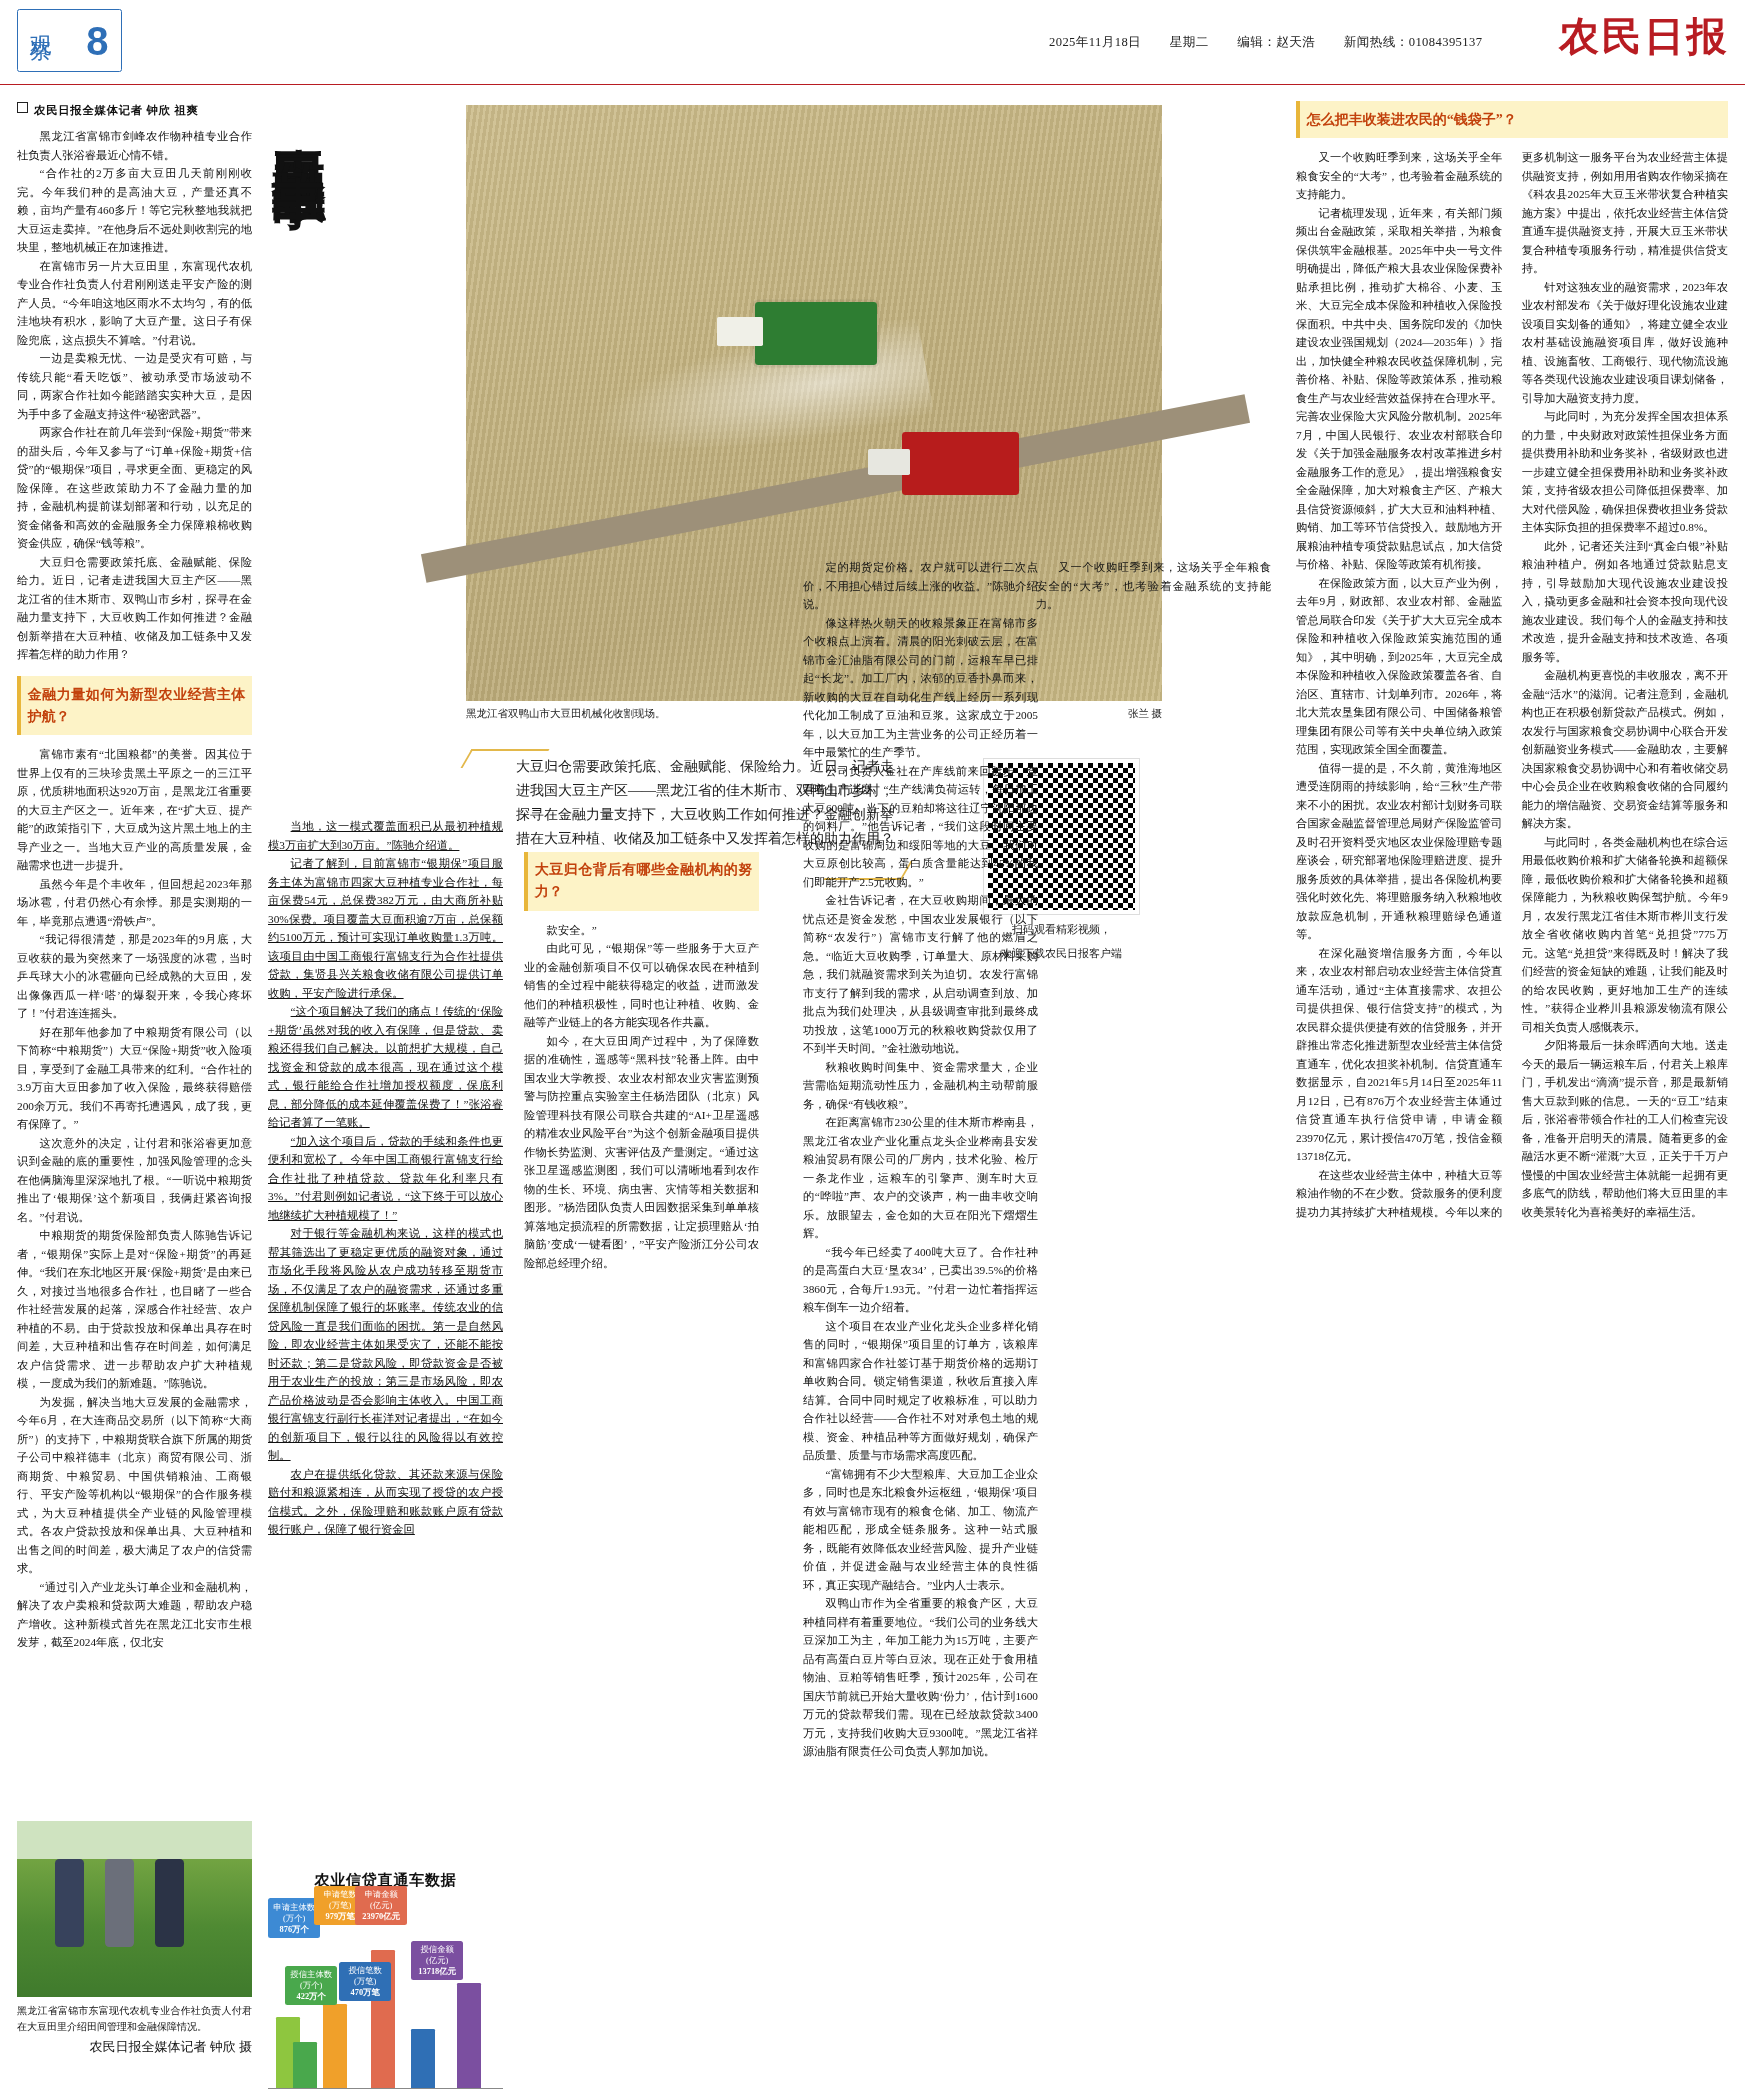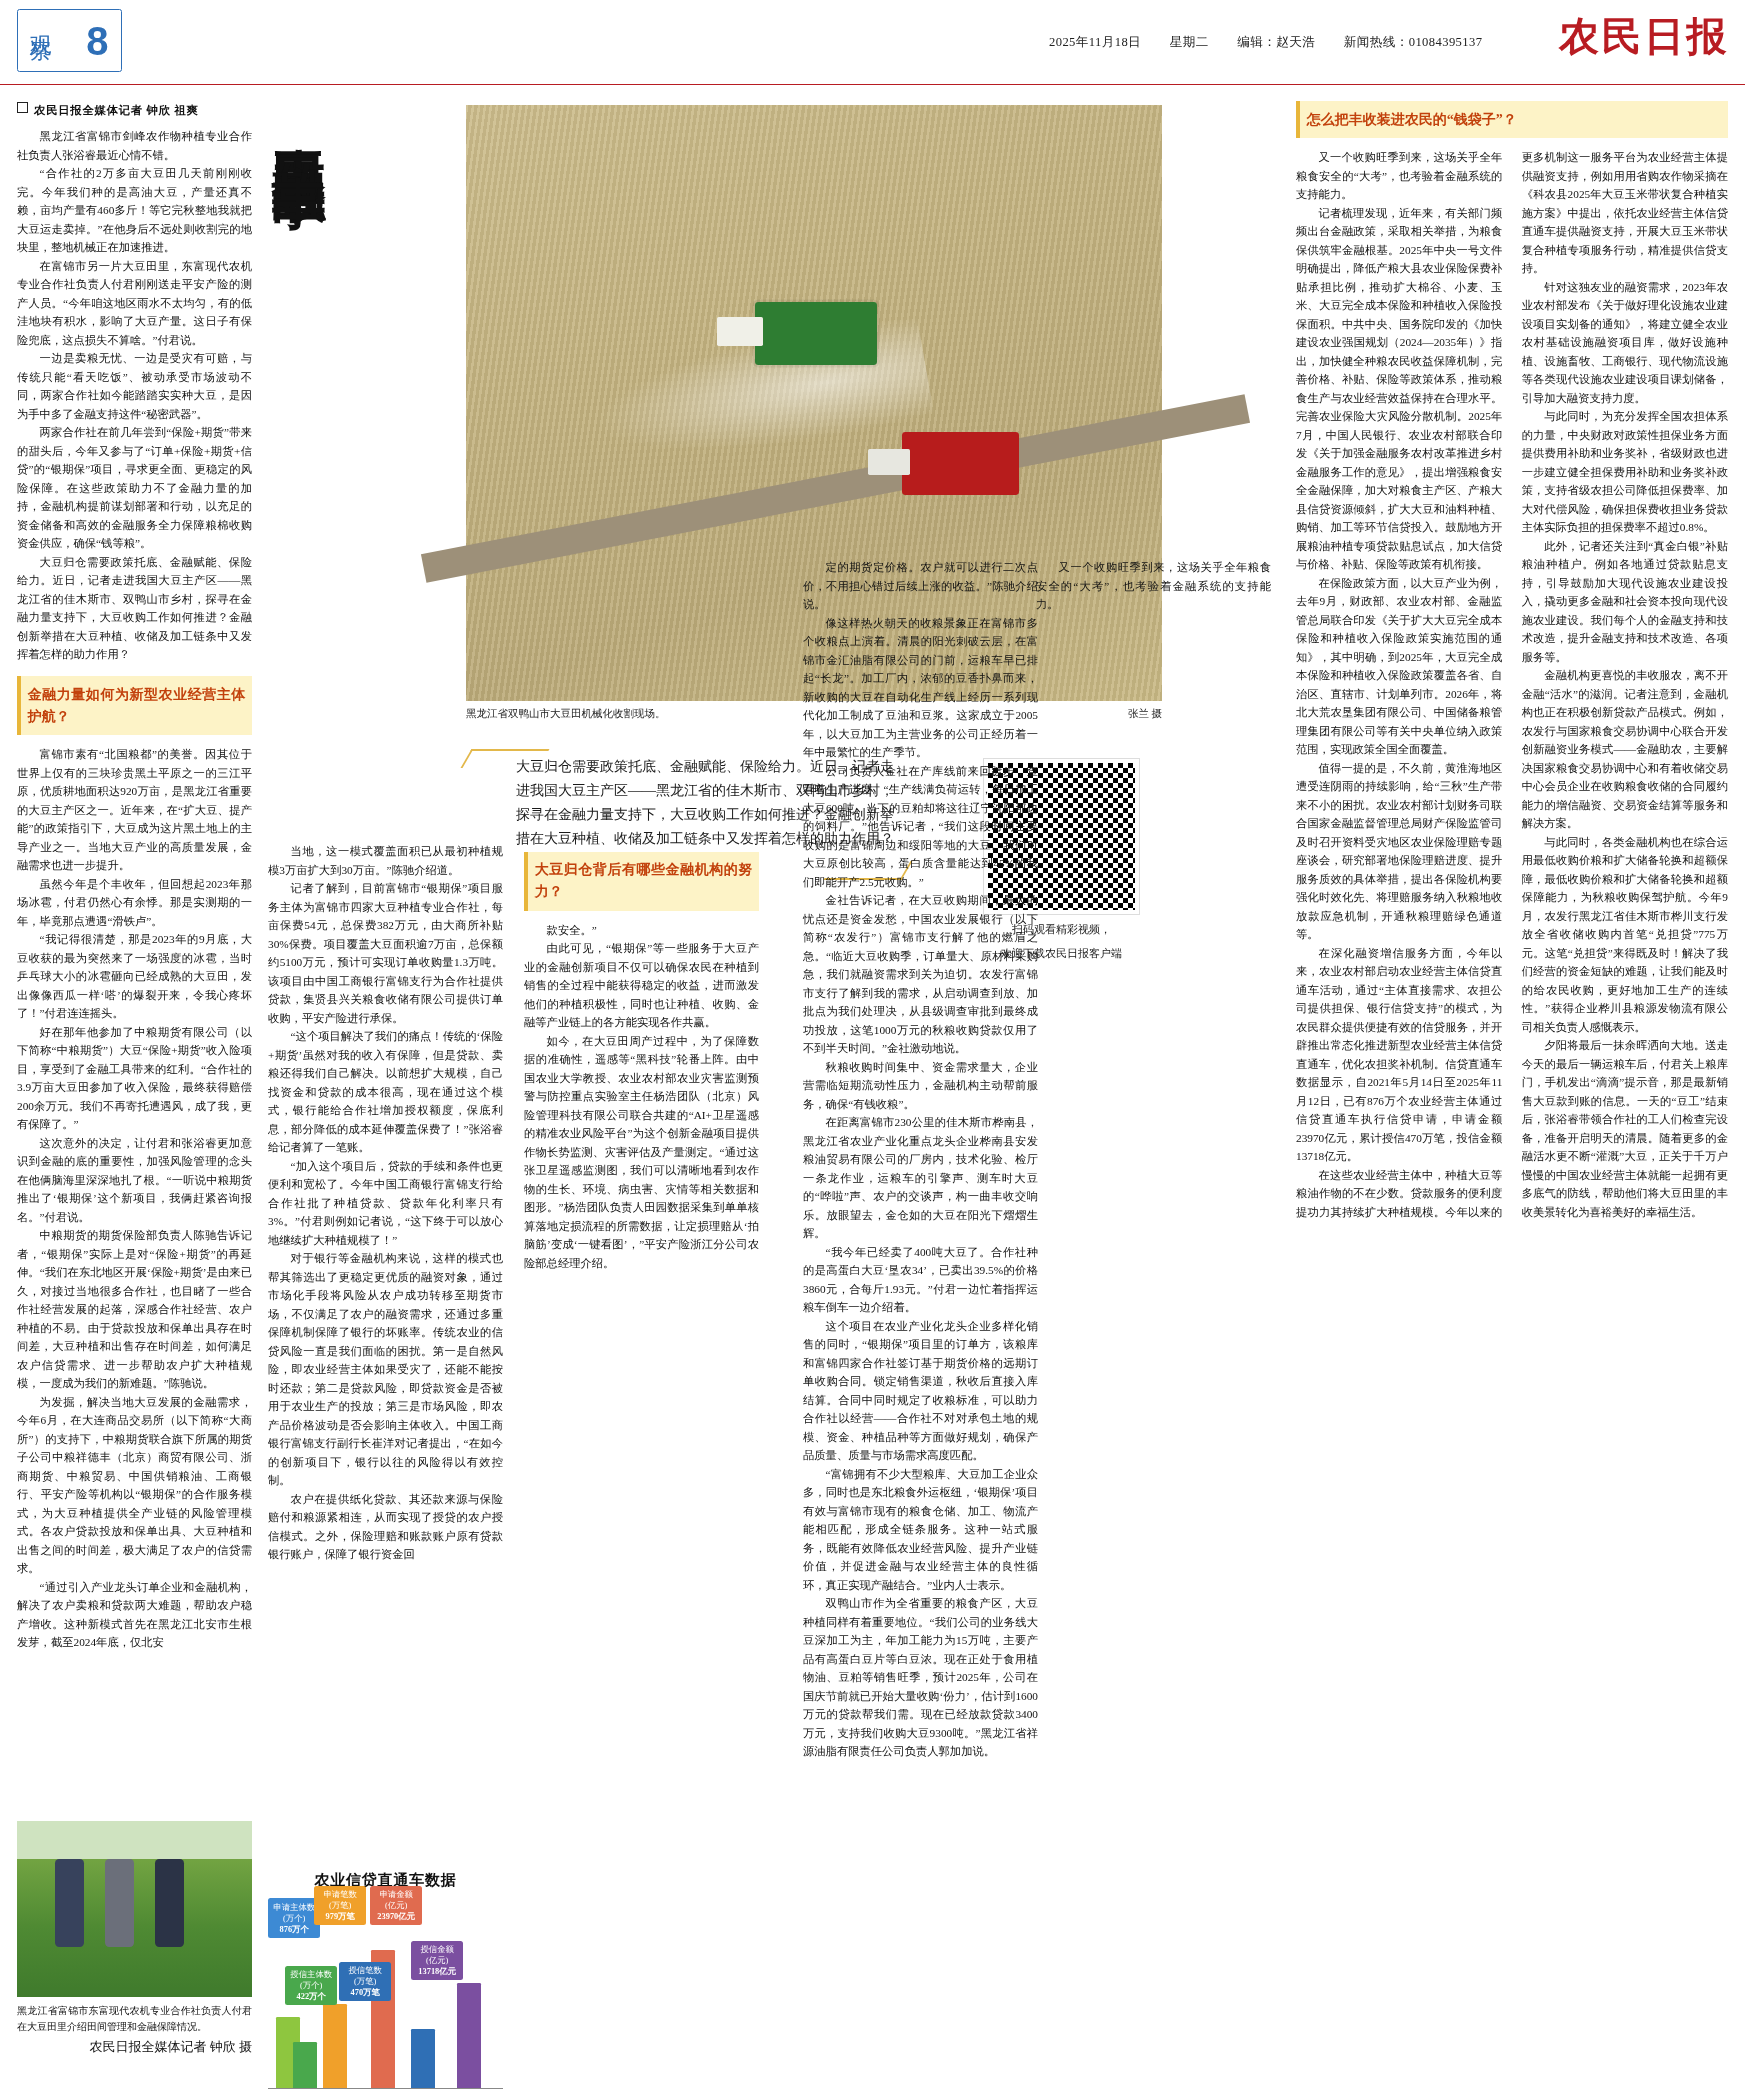--- a/index.html
+++ b/index.html
@@ -51,21 +51,21 @@
 
   
   #qr{position:absolute;left:965px;top:759px;width:193px;text-align:center;}
   #qr .code{width:147px;height:147px;margin:0 auto;background:
     repeating-linear-gradient(90deg,#000 0 5px,#fff 5px 10px),
     repeating-linear-gradient(#000 0 5px,#fff 5px 10px);
     background-blend-mode:difference;border:4.2px solid #fff;outline:0.8px solid #ddd;}
   #qr .qtxt{font-size:11px;line-height:17.6px;margin-top:6.7px;color:#222;}
 
   
-  #c2{left:268px;top:842px;width:235px;}
+  #c2{left:268px;top:817px;width:235px;text-decoration:underline;}
   #c3{left:524px;top:839px;width:235px;}
   #c4{left:780px;top:558px;width:235px;margin-left:23px;}
   #c5{left:1036px;top:558px;width:235px;}
   
   #c6{left:1296px;top:101px;width:432px;}
   #c6 .subhead{margin-top:0;}
   #c6 .two{column-count:2;column-gap:19.3px;}
 
   
   #chart{position:absolute;left:268px;top:1871px;width:235px;}
@@ -179,21 +179,21 @@
         <b>876万个</b>
       </div>
       <div class="bar" style="left:8.4px;height:71px;background:#8ec63f;"></div>
 
       <div class="bartag" style="left:46px;top:-17px;background:#f0a02a;">
         <span>申请笔数(万笔)</span><br>
         <b>979万笔</b>
       </div>
       <div class="bar" style="left:55px;height:84px;background:#f0a02a;"></div>
 
-      <div class="bartag" style="left:102px;top:-17px;background:#e06b4f;">
+      <div class="bartag" style="left:87px;top:-17px;background:#e06b4f;">
         <span>申请金额(亿元)</span><br>
         <b>23970亿元</b>
       </div>
       <div class="bar" style="left:103px;height:138px;background:#e06b4f;"></div>
 
       <div class="bartag" style="left:17px;top:63px;background:#49a84c;">
         <span>授信主体数(万个)</span><br>
         <b>422万个</b>
       </div>
       <div class="bar" style="left:25px;height:46px;background:#49a84c;"></div>

